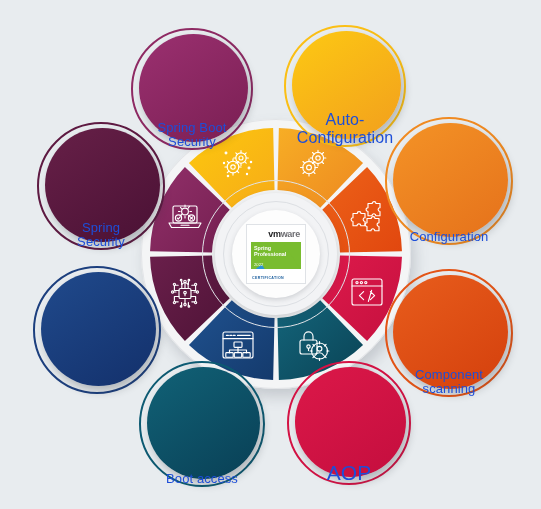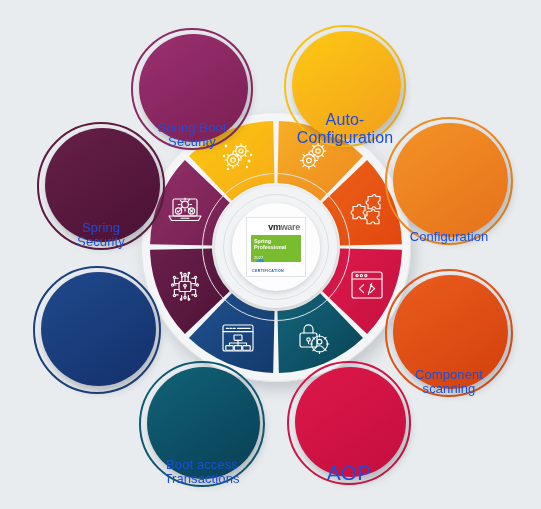--- a/index.html
+++ b/index.html
@@ -35,21 +35,21 @@
     position:absolute;
     border-radius:50%;
     box-shadow:3px 5px 9px rgba(40,45,55,.28);
     box-sizing:border-box;
   }
   .bubble .lbl{position:relative;z-index:3;padding:0 6px;letter-spacing:.1px;}
 
   
   #donut-wrap{
     position:absolute;
-    left:141px;top:112px;
+    left:141px;top:119px;
     width:270px;height:270px;
     z-index:5;
   }
   #donut-shadow{
     position:absolute;left:4px;top:8px;width:270px;height:270px;
     border-radius:50%;
     background:rgba(60,66,78,.20);
     filter:blur(7px);
   }
   #donut-white{
@@ -210,21 +210,20 @@
       <div>Component</div>
       <div>scanning</div>
     </div>
   </div>
 
   <div class="bubble" style="left:139px;top:361px;width:126px;height:126px;font-size:13px;">
     <div class="ring-outline" style="inset:0;border-color:#0d5a72;"></div>
     <div class="disc" style="left:8px;top:6px;right:5px;bottom:8px;background:linear-gradient(145deg,#116277,#093f55);"></div>
     <div class="lbl">
       <div>Boot access</div>
-      <div>Transactions</div>
     </div>
   </div>
 
   <div class="bubble" style="left:33px;top:266px;width:128px;height:128px;font-size:21px;">
     <div class="ring-outline" style="inset:0;border-color:#1c3f7e;"></div>
     <div class="disc" style="left:8px;top:6px;right:5px;bottom:8px;background:linear-gradient(145deg,#204a8c,#13306b);"></div>
   </div>
 
   <div class="bubble" style="left:37px;top:122px;width:128px;height:128px;font-size:13px;">
     <div class="ring-outline" style="inset:0;border-color:#5e1a42;"></div>

